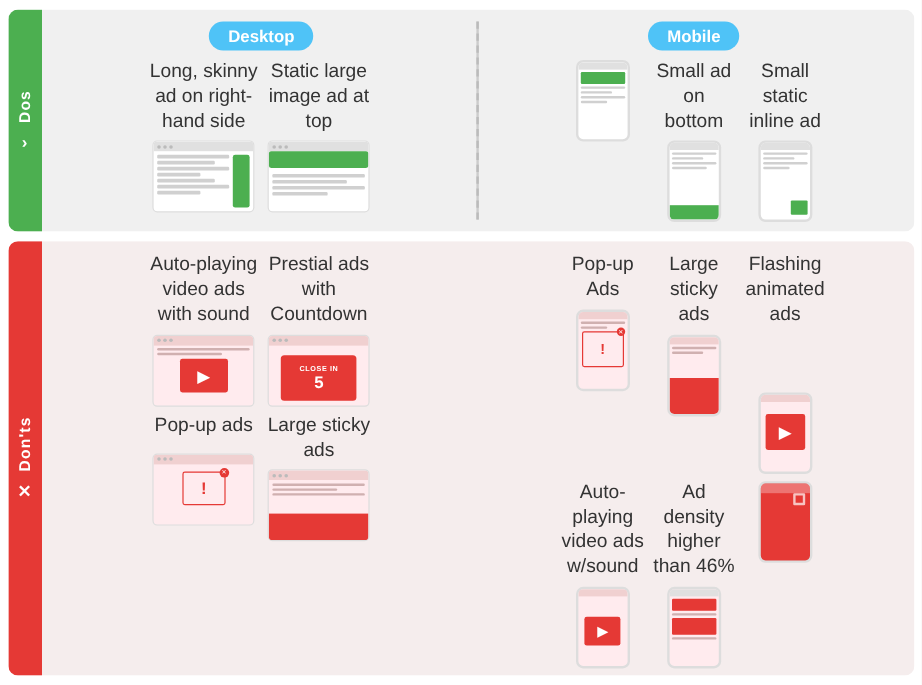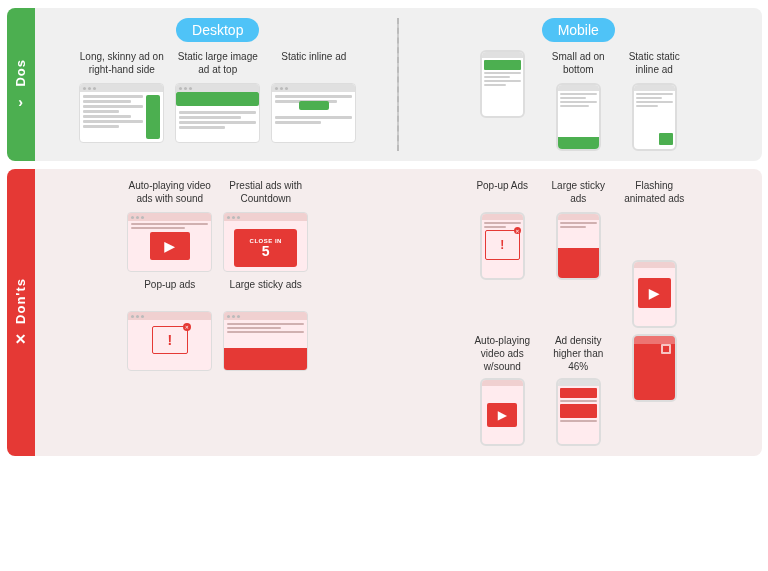--- a/index.html
+++ b/index.html
@@ -80,41 +80,41 @@
     }
     .platform-header {
       display: flex;
       justify-content: center;
       margin-bottom: 8px;
     }
     .platform-badge {
       padding: 4px 16px;
       border-radius: 20px;
       color: #fff;
-      font-weight: normal;
+      font-weight: bold;
       font-size: 14px;
     }
     .platform-badge.desktop { background: #4FC3F7; }
     .platform-badge.mobile { background: #4FC3F7; }
     .items-row {
       display: flex;
       flex-direction: row;
       gap: 6px;
       justify-content: center;
       flex-wrap: wrap;
     }
     
     .ad-item {
       display: flex;
       flex-direction: column;
       align-items: center;
       width: 90px;
     }
     .ad-item-label {
-      font-size: 10px;
+      font-size: 16px;
       text-align: center;
       color: #333;
       margin-bottom: 5px;
       line-height: 1.3;
       min-height: 28px;
     }
     
     .browser-mockup {
       width: 85px;
       height: 60px;
@@ -514,37 +514,20 @@
                 <div class="content-lines" style="margin-top:16px;">
                   <div class="content-line full"></div>
                   <div class="content-line medium"></div>
                   <div class="content-line full"></div>
                   <div class="content-line short"></div>
                 </div>
               </div>
             </div>
           </div>
 
-          <div class="ad-item">
-            <div class="ad-item-label">Static inline ad</div>
-            <div class="browser-mockup">
-              <div class="browser-bar">
-                <div class="browser-dot"></div>
-                <div class="browser-dot"></div>
-                <div class="browser-dot"></div>
-              </div>
-              <div class="browser-body" style="padding:3px; position:relative; flex-direction:column; gap:2px; display:flex;">
-                <div class="content-line full"></div>
-                <div class="content-line medium"></div>
-                <div class="ad-block-center" style="position:relative; transform:none; left:auto; width:30px; height:9px; background:#4CAF50; border-radius:2px; align-self:center;"></div>
-                <div class="content-line full"></div>
-                <div class="content-line short"></div>
-              </div>
-            </div>
-          </div>
         </div>
       </div>
 
       <div class="divider"></div>
 
       <div class="platform-section">
         <div class="platform-header">
           <span class="platform-badge mobile">Mobile</span>
         </div>
         <div class="items-row">
@@ -570,21 +553,21 @@
                 <div class="mobile-line"></div>
                 <div class="mobile-line" style="width:70%;"></div>
                 <div class="mobile-line"></div>
                 <div class="mobile-line" style="width:80%;"></div>
                 <div class="mobile-ad-bottom"></div>
               </div>
             </div>
           </div>
 
           <div class="ad-item" style="width:70px;">
-            <div class="ad-item-label">Static static inline ad</div>
+            <div class="ad-item-label">Small static inline ad</div>
             <div class="mobile-mockup">
               <div class="mobile-bar"></div>
               <div class="mobile-body">
                 <div class="mobile-line"></div>
                 <div class="mobile-line" style="width:70%;"></div>
                 <div class="mobile-ad-inline"></div>
                 <div class="mobile-line"></div>
                 <div class="mobile-line" style="width:60%;"></div>
               </div>
             </div>

